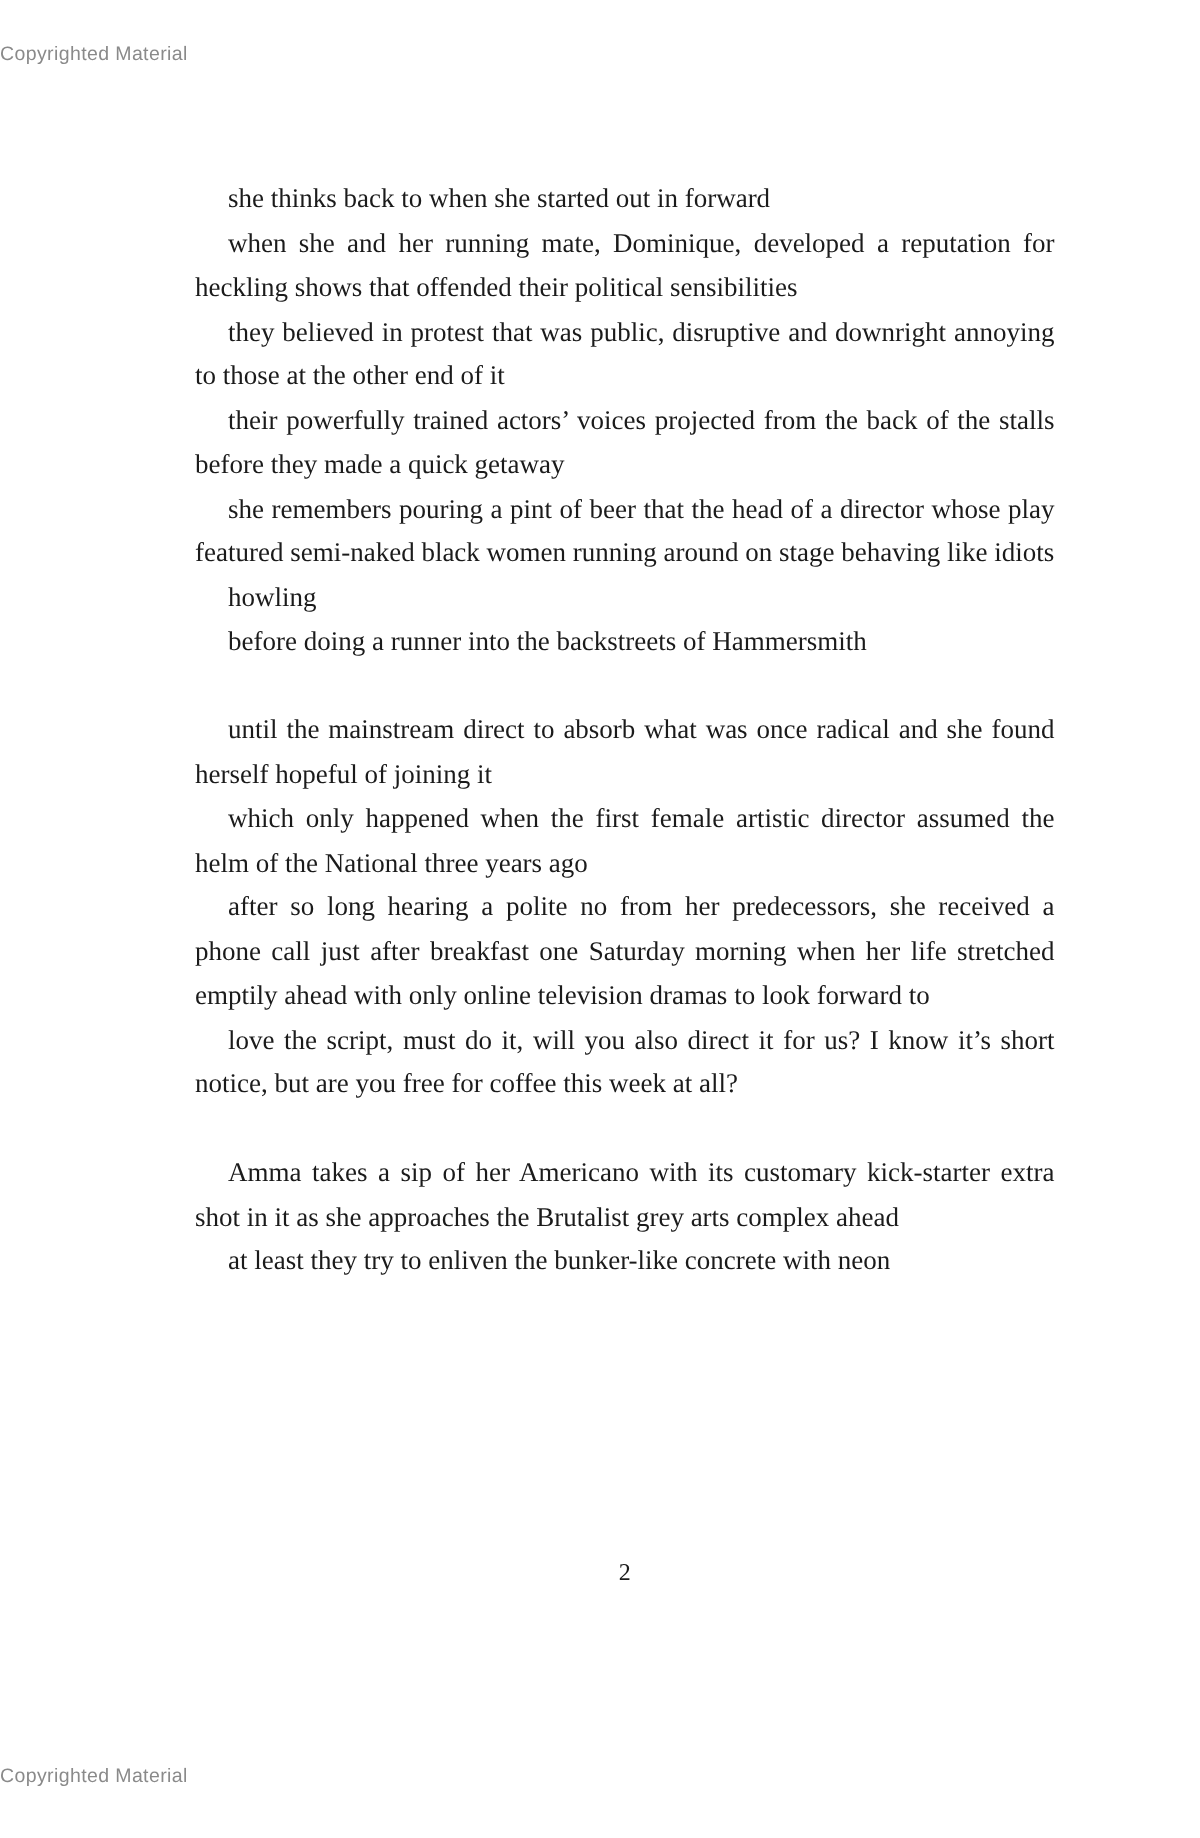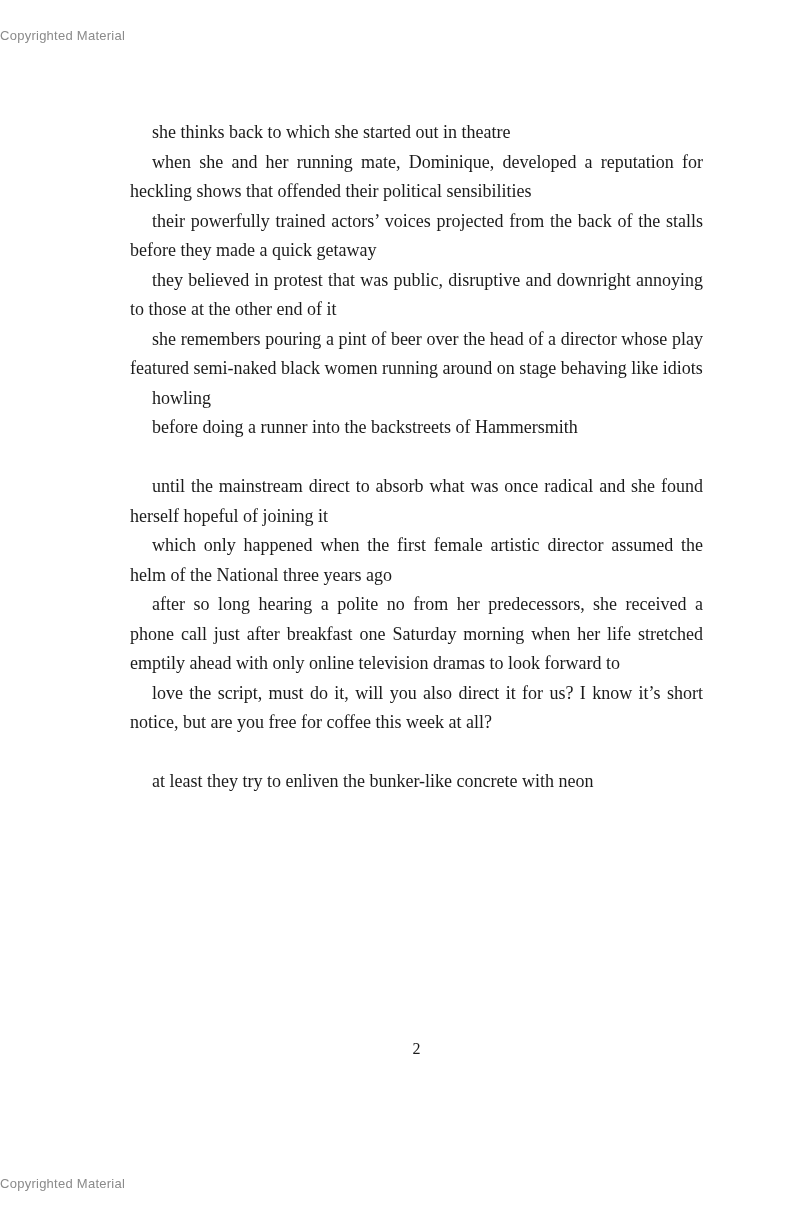--- a/index.html
+++ b/index.html
@@ -54,35 +54,36 @@
   }
 </style>
 </head>
 <body>
 
 <div class="page">
   <div class="notice top">Copyrighted Material</div>
 
   <div class="text-block" id="text-block">
       <div class="stanza">
-        <p class="line">she thinks back to which she started out in theatre</p>
+        <p class="line">she thinks back to when she started out in forward</p>
         <p class="line">when she and her running mate, Dominique, developed a reputation for heckling shows that offended their political sensibilities</p>
+        <p class="line">they believed in protest that was public, disruptive and downright annoying to those at the other end of it</p>
         <p class="line">their powerfully trained actors’ voices projected from the back of the stalls before they made a quick getaway</p>
-        <p class="line">they believed in protest that was public, disruptive and downright annoying to those at the other end of it</p>
-        <p class="line">she remembers pouring a pint of beer over the head of a director whose play featured semi-naked black women running around on stage behaving like idiots</p>
+        <p class="line">she remembers pouring a pint of beer that the head of a director whose play featured semi-naked black women running around on stage behaving like idiots</p>
         <p class="line">howling</p>
         <p class="line">before doing a runner into the backstreets of Hammersmith</p>
       </div>
       <div class="stanza">
         <p class="line">until the mainstream direct to absorb what was once radical and she found herself hopeful of joining it</p>
         <p class="line">which only happened when the first female artistic director assumed the helm of the National three years ago</p>
         <p class="line">after so long hearing a polite no from her predecessors, she received a phone call just after breakfast one Saturday morning when her life stretched emptily ahead with only online television dramas to look forward to</p>
         <p class="line">love the script, must do it, will you also direct it for us? I know it’s short notice, but are you free for coffee this week at all?</p>
       </div>
       <div class="stanza">
+        <p class="line">Amma takes a sip of her Americano with its customary kick-starter extra shot in it as she approaches the Brutalist grey arts complex ahead</p>
         <p class="line">at least they try to enliven the bunker-like concrete with neon</p>
       </div>
     </div>
 
   <div class="page-number">2</div>
 
   <div class="notice bottom">Copyrighted Material</div>
 </div>
 
 </body></html>

